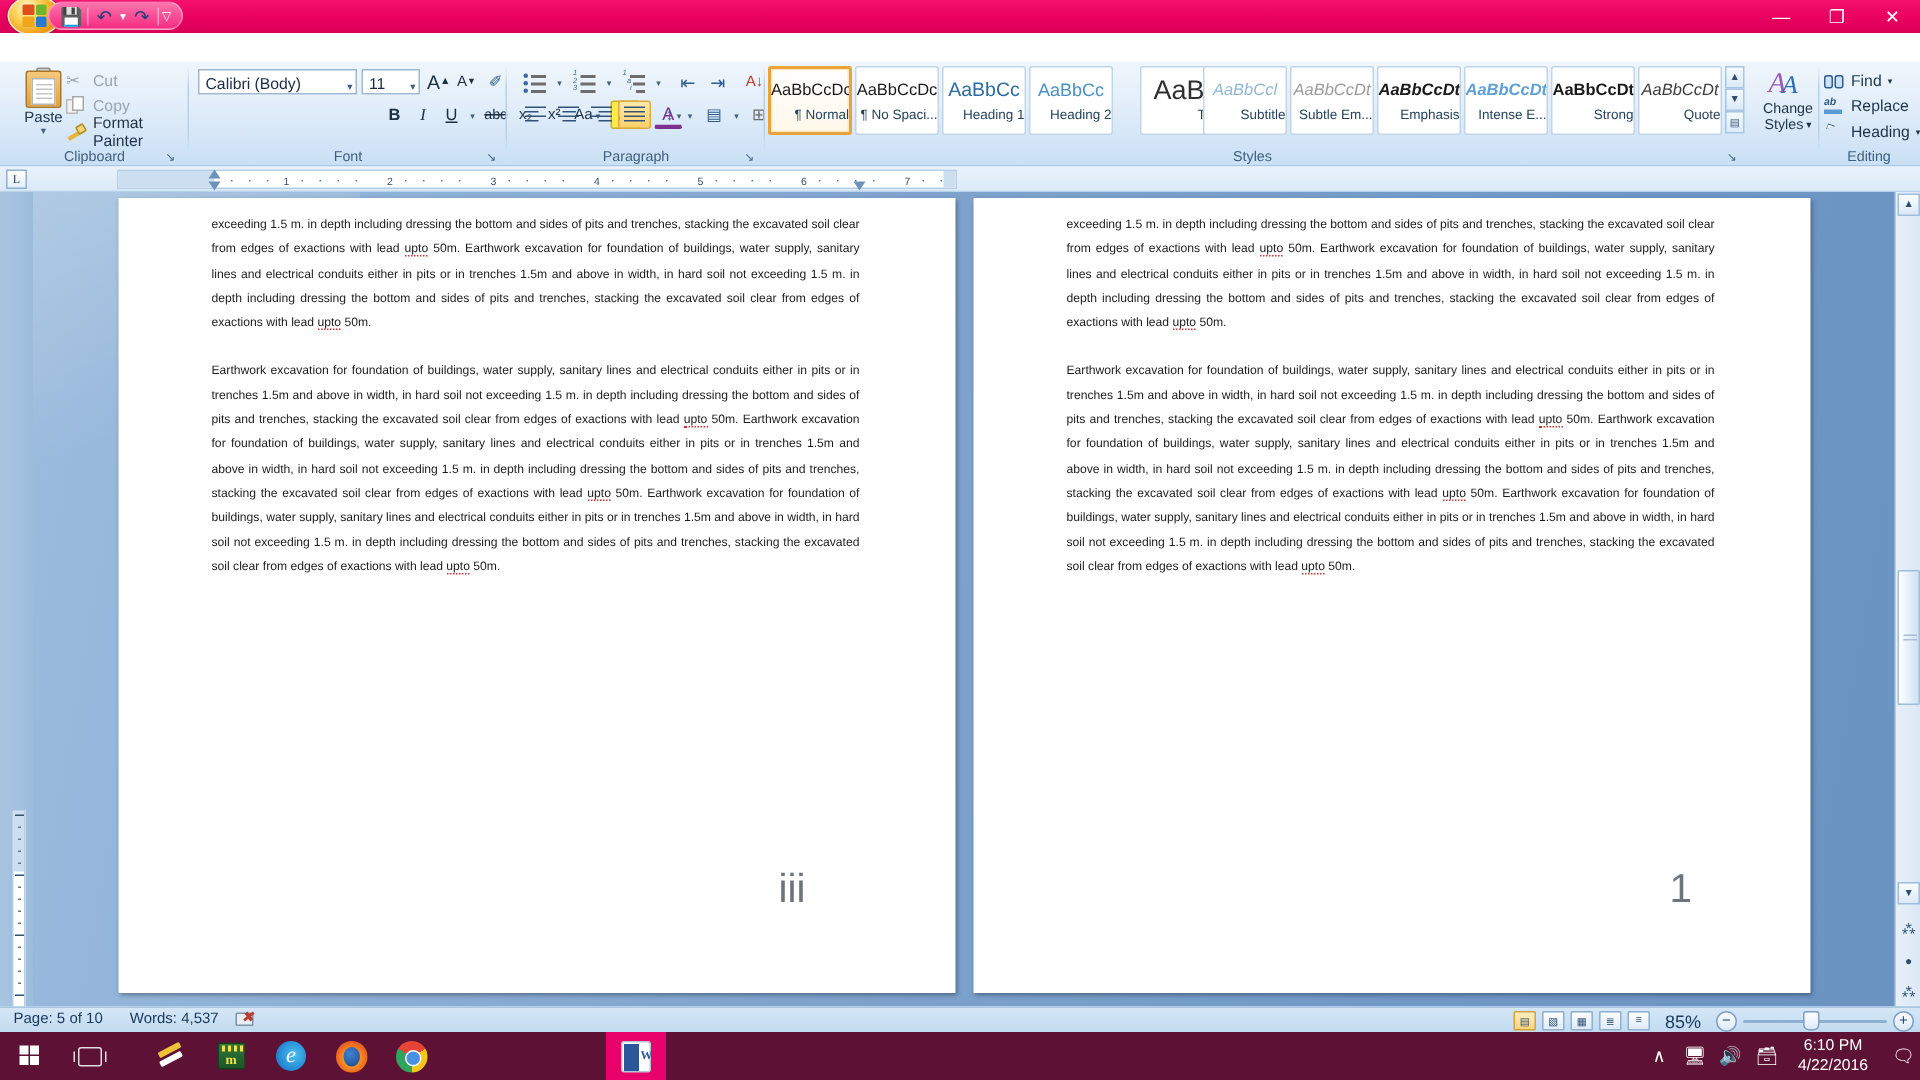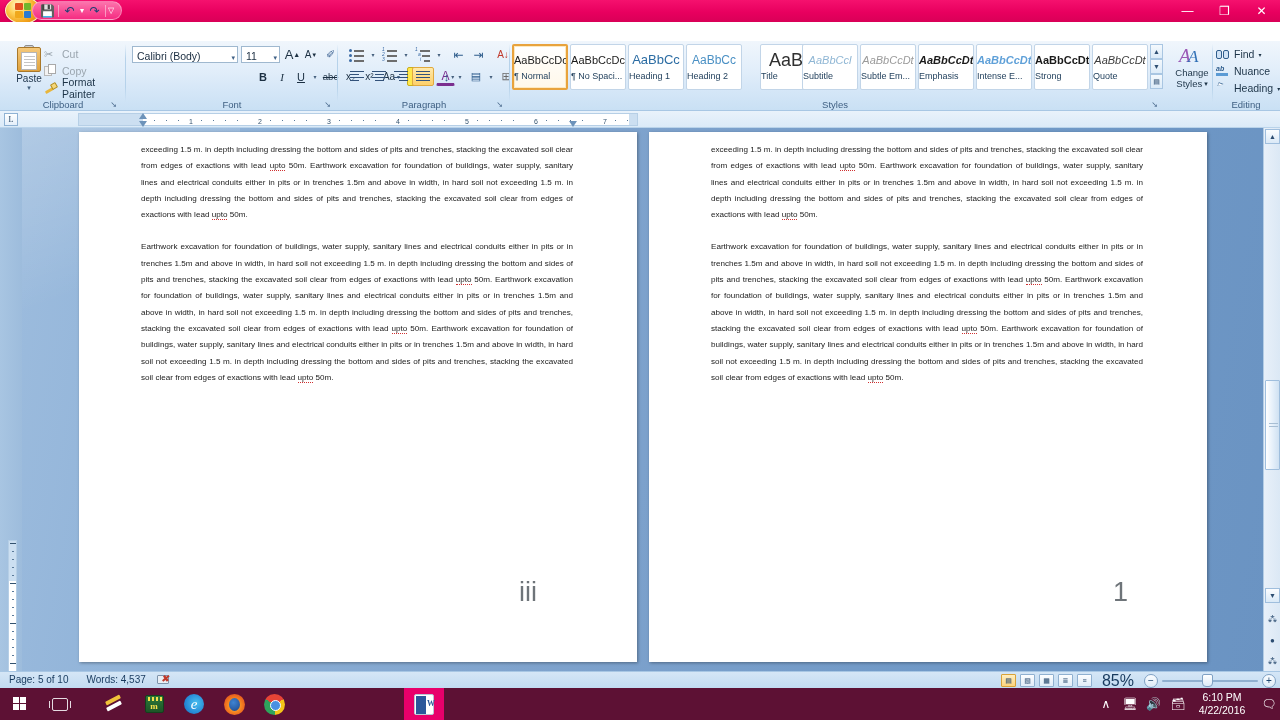--- a/index.html
+++ b/index.html
@@ -169,21 +169,21 @@
   .style-item {
     position: absolute; top: 3px; width: 56px; height: 46px;
     background: #ffffff; border: 1px solid #c2d5e8; border-radius: 2px;
     display: flex; flex-direction: column; align-items: center; justify-content: center;
   }
   .style-item.sel {
     border: 2px solid #e8a33d; box-shadow: 0 0 0 1px #fde9c0 inset;
     background: linear-gradient(to bottom,#ffffff,#fff8ea);
   }
   .style-sample { font-size: 11px; color: #1a1a1a; line-height: 14px; white-space: nowrap; overflow: hidden; width: 100%; text-align:center;}
-  .style-name { font-size: 9px; color: #25435f; line-height: 12px; margin-top: 3px; white-space: nowrap; overflow: hidden; width: 100%; text-align:left;}
+  .style-name { font-size: 9px; color: #25435f; line-height: 12px; margin-top: 3px; white-space: nowrap; overflow: hidden; width: 100%; text-align:right;}
 
   .gal-scroll {
     position: absolute; width: 13px; height: 15px; background: linear-gradient(to bottom,#f4f9fd,#dcebf8);
     border: 1px solid #a9c6e2; display: flex; align-items: center; justify-content: center;
     font-size: 7px; color: #2f4f72;
   }
 
   .change-styles {
     position: absolute; width: 48px; height: 54px; top: 3px;
     display: flex; flex-direction: column; align-items: center; justify-content: flex-start;
@@ -325,21 +325,21 @@
   .proof-ico .bk { position:absolute; left:0; top:1px; width:12px; height:9px; background:#e8eef5; border:1px solid #7d93aa; border-radius:1px;}
   .proof-ico .ck { position:absolute; left:4px; top:0px; font-size:10px; color:#c0392b; line-height:10px;}
 
   .sb-right { position: absolute; right: 4px; top: 0; height: 17px; display: flex; align-items: center; gap: 4px; }
   .viewico {
     width: 15px; height: 13px; border: 1px solid #8fb0d0; border-radius: 1px;
     background: linear-gradient(to bottom,#fdfeff,#dfebf8);
     display:flex; align-items:center; justify-content:center; font-size:7px; color:#25476c;
   }
   .viewico.active { background: linear-gradient(to bottom,#ffeec0,#fcd47d); border-color:#d9a238; }
-  .zoomlbl { font-size: 16px; color: #17395d; padding: 0 6px; }
+  .zoomlbl { font-size: 12px; color: #17395d; padding: 0 6px; }
   .zoom-track { position: relative; width: 96px; height: 13px; }
   .zoom-track .line { position:absolute; left:0; top:6px; width:96px; height:2px; background:#8fb0d0; border-radius:1px;}
   .zoom-track .mid  { position:absolute; left:47px; top:3px; width:1px; height:8px; background:#7fa1c4;}
   .zoom-track .thumb{
     position:absolute; left:40px; top:0; width:11px; height:13px;
     background: linear-gradient(to bottom,#ffffff,#dcebf8); border:1px solid #7fa1c4;
     border-radius: 2px 2px 4px 4px;
   }
   .zbtn {
     width: 14px; height: 14px; border-radius: 50%;
@@ -715,21 +715,21 @@
             <i></i>
           </span>
         <span>Find</span>
         <span style="font-size:6px;">▾</span>
       </div>
       <div class="edit-cmd" style="left:4px; top:22px;">
         <span class="rep-ico">
             <i class="ab">ab</i>
             <i class="bar"></i>
           </span>
-        <span>Nuance</span>
+        <span>Replace</span>
       </div>
       <div class="edit-cmd" style="left:4px; top:39px;">
         <span class="sel-ico">
             <i class="cur"></i>
             <i class="cur2"></i>
           </span>
         <span>Heading</span>
         <span style="font-size:6px;">▾</span>
       </div>
       <div class="grp-label">Editing</div>

